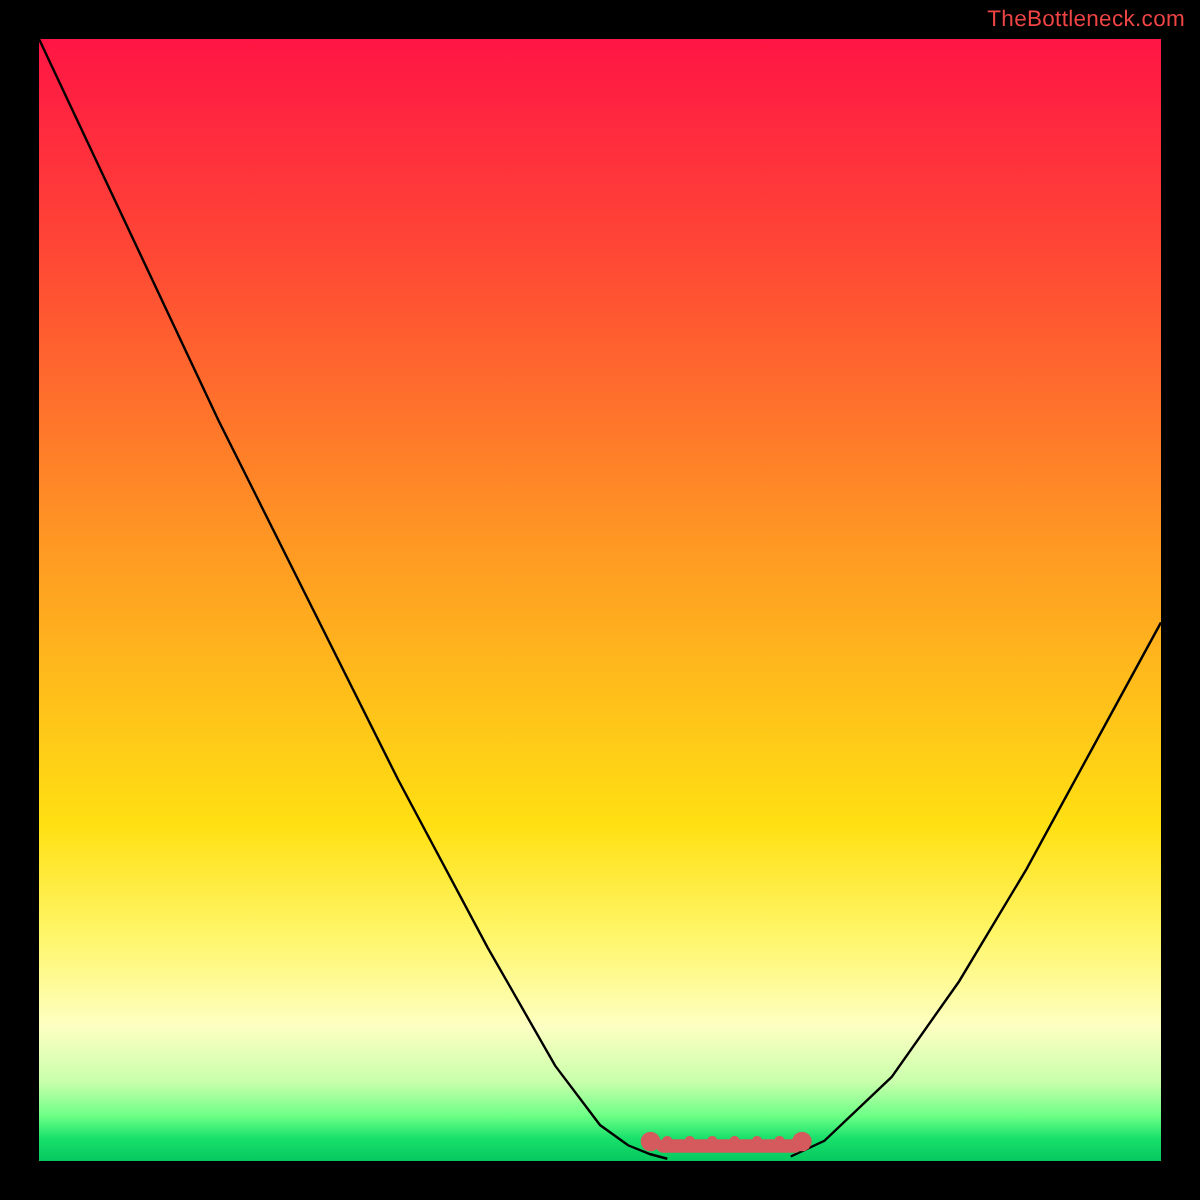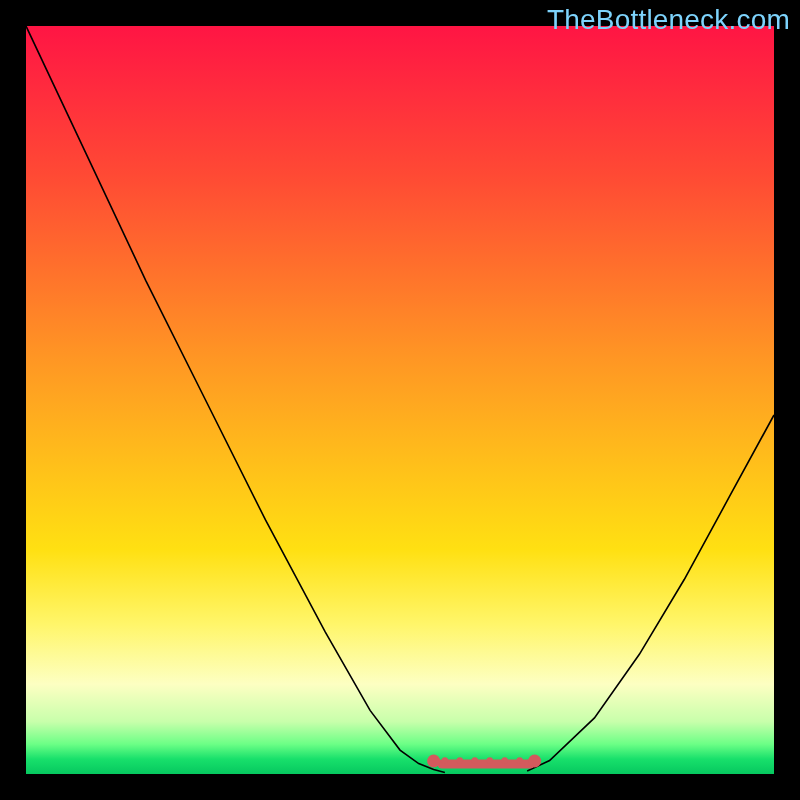--- a/index.html
+++ b/index.html
@@ -39,22 +39,22 @@
       #c8ffab 93%,
       #6cff86 96%,
       #18e06b 98%,
       #06c85f 100%
     );
   }
   .watermark {
     position: absolute;
     top: 4px;
     right: 10px;
-    color: #7dd3fc;
-    font-size: 28px;
+    color: #ef4444;
+    font-size: 15px;
     font-weight: 500;
     letter-spacing: 0.2px;
     user-select: none;
   }
   svg.curves {
     position: absolute;
     left: 0;
     top: 0;
     width: 748px;
     height: 748px;

